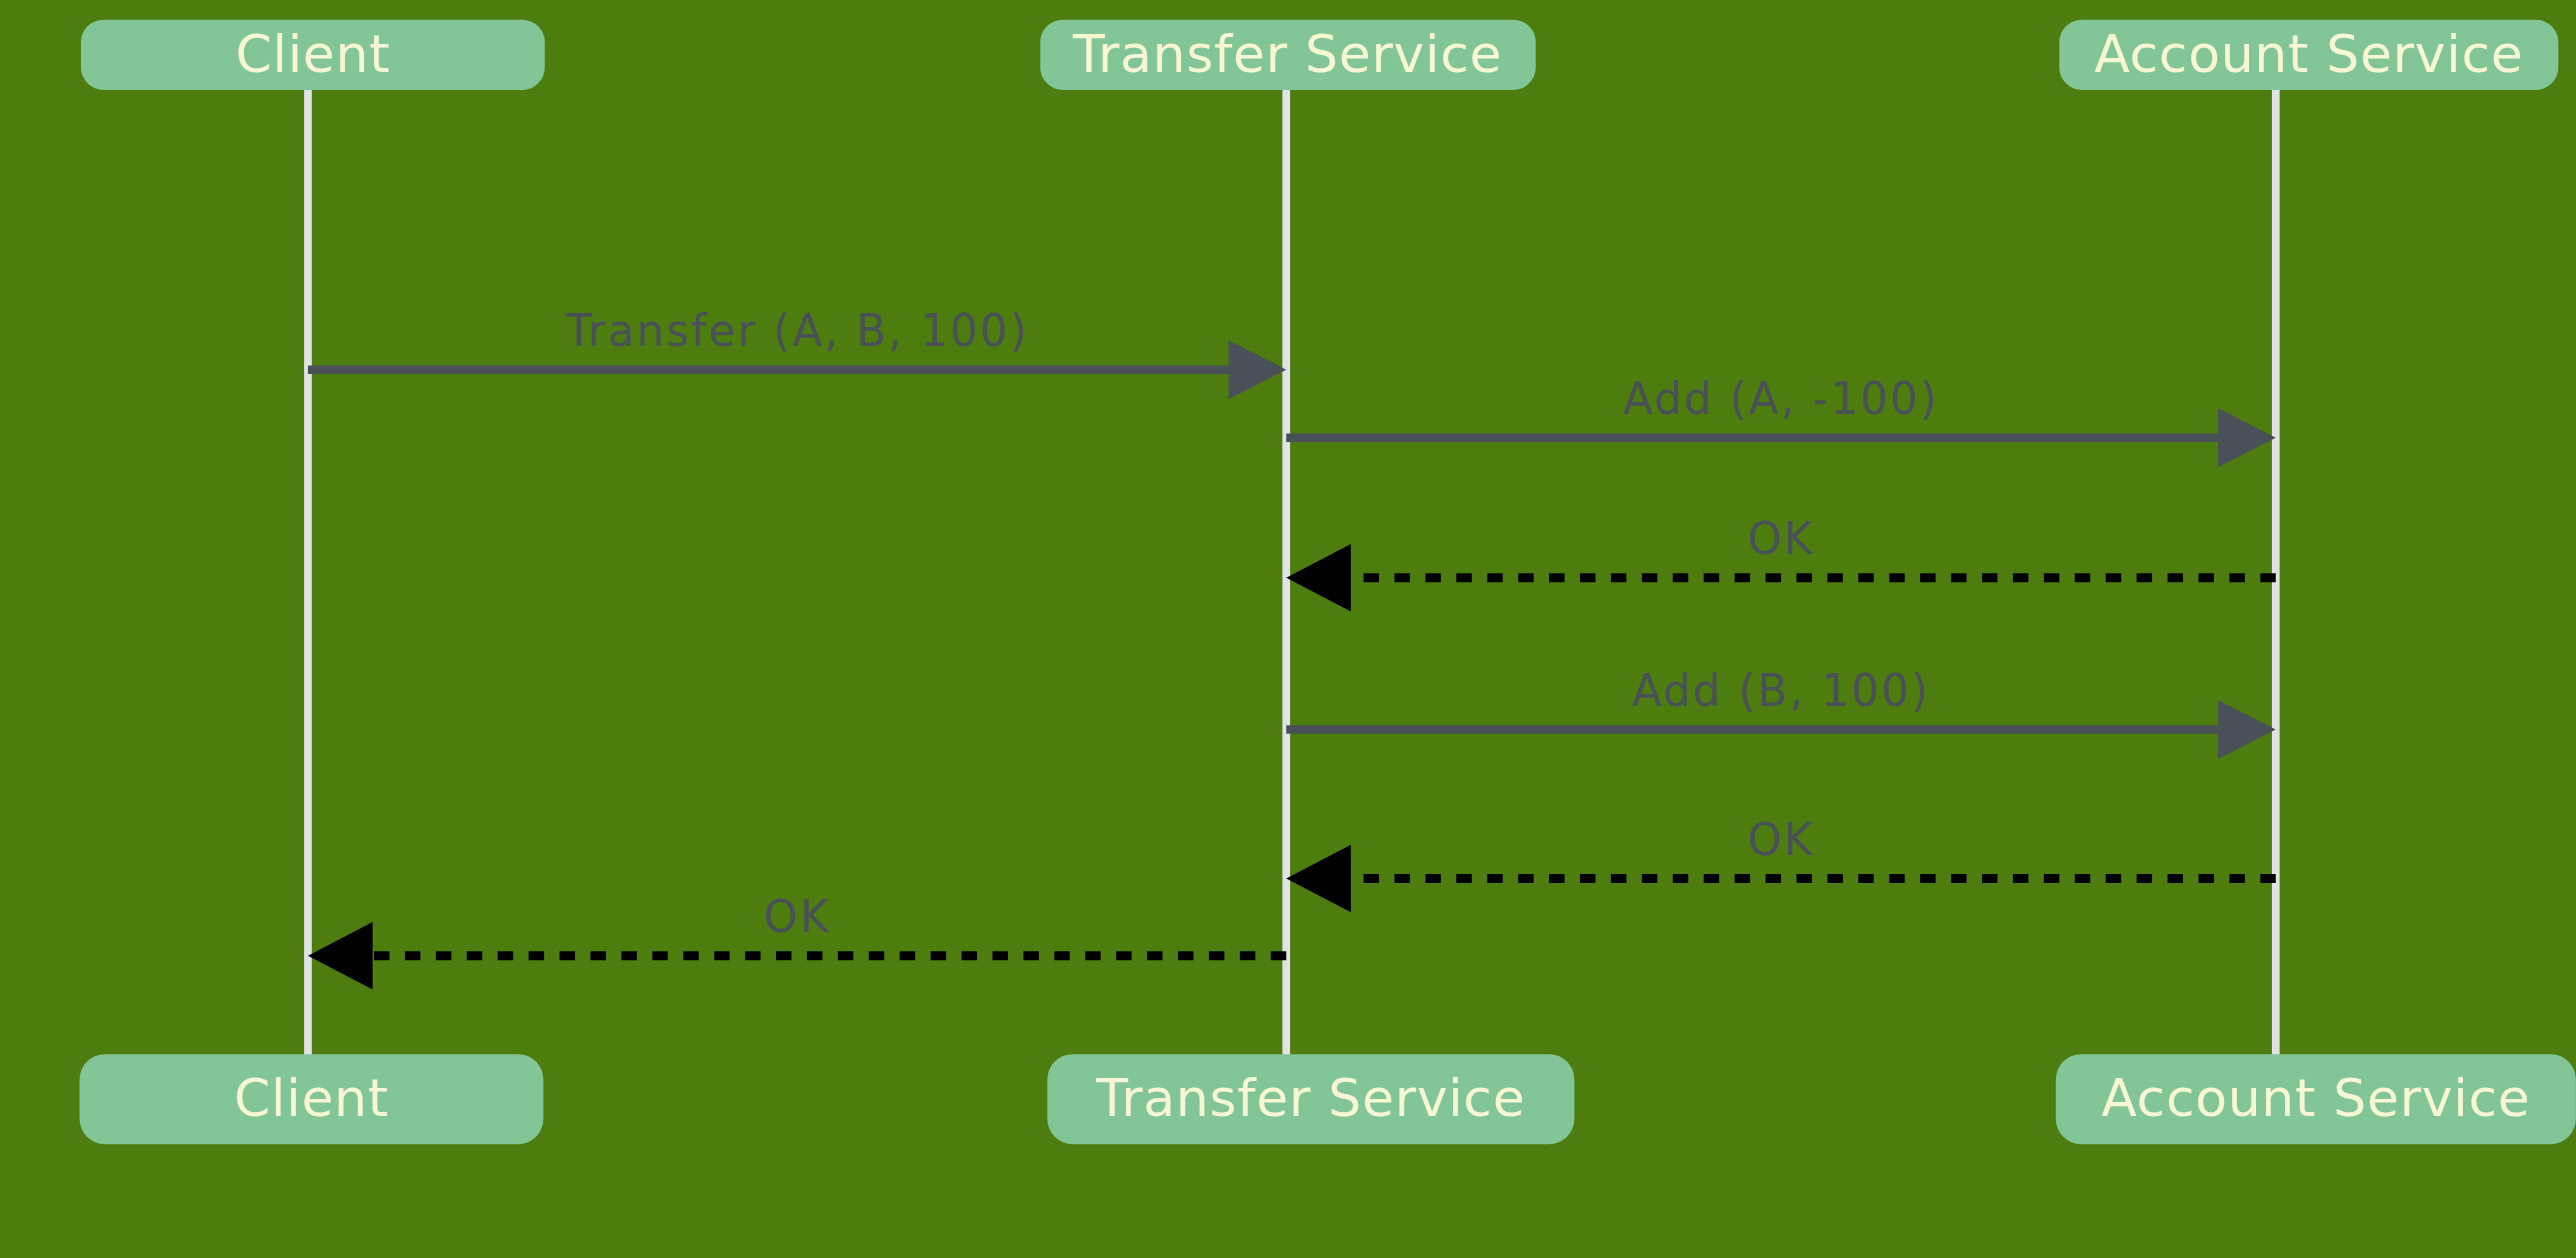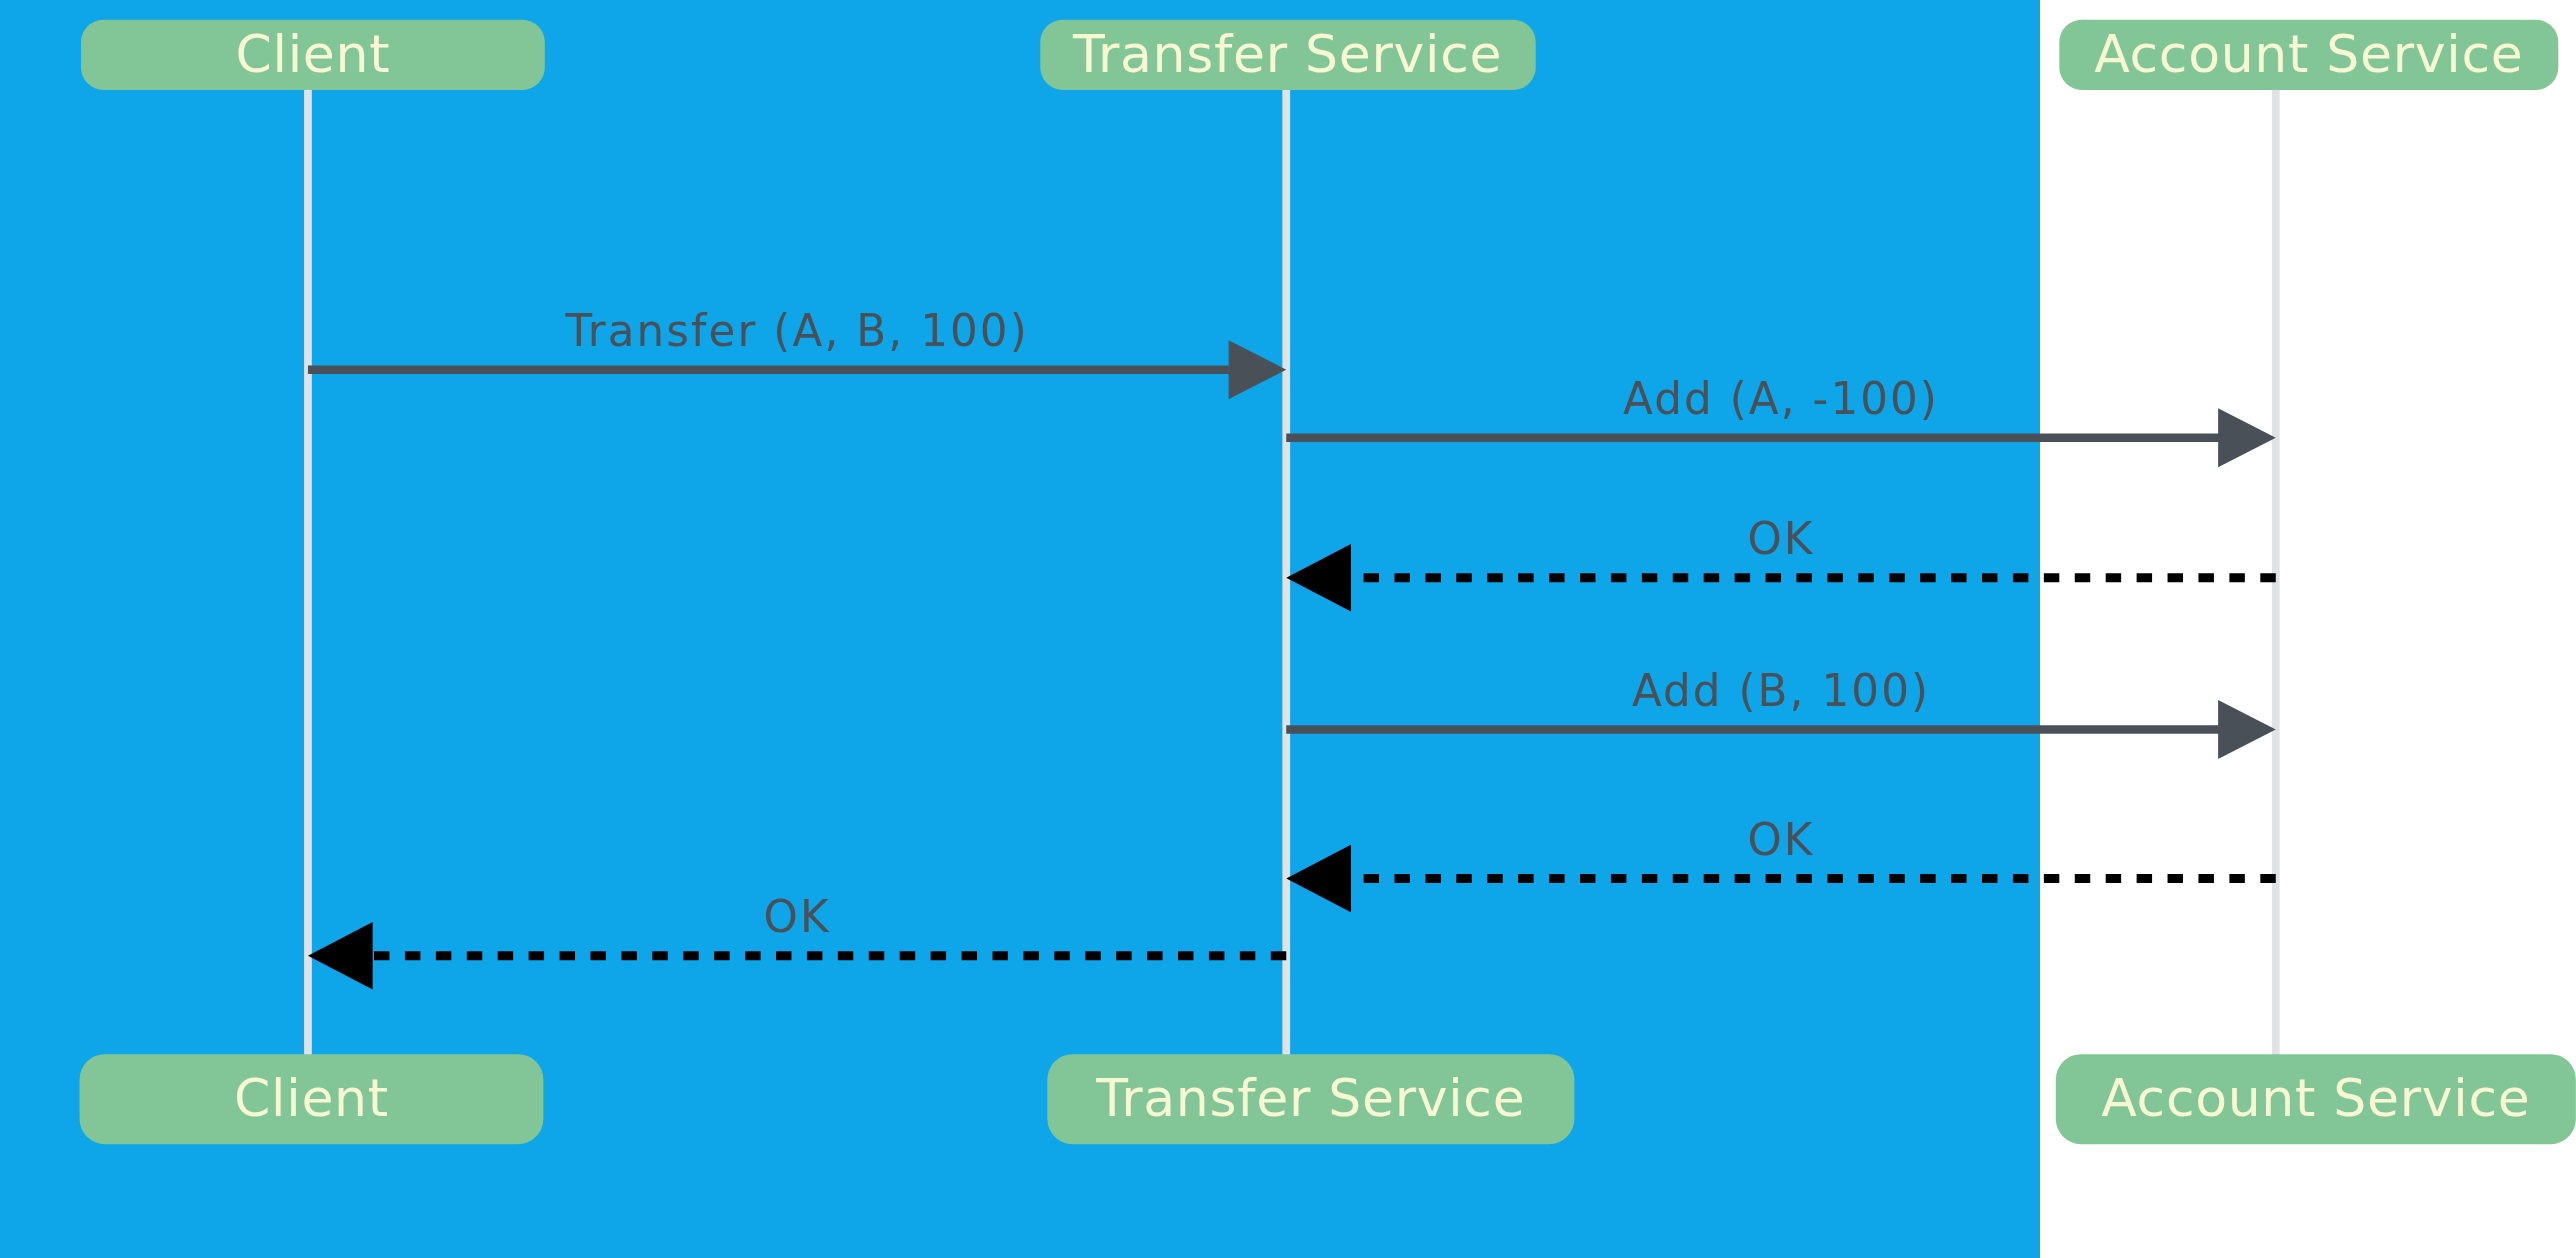--- a/index.html
+++ b/index.html
@@ -9,23 +9,23 @@
     background: #ffffff;
   }
   body {
     font-family: "DejaVu Sans", sans-serif;
     width: 2576px;
     height: 1258px;
     overflow: hidden;
   }
   #diagram-root {
     position: relative;
-    width: 2040px;
+    width: 2576px;
     height: 1258px;
-    background: #0ea5e9;
+    background: #4d7c0f;
   }
   #diagram-svg {
     position: absolute;
     top: 0;
     left: 0;
     width: 2576px;
     height: 1258px;
     display: block;
   }
   .participant-label {

